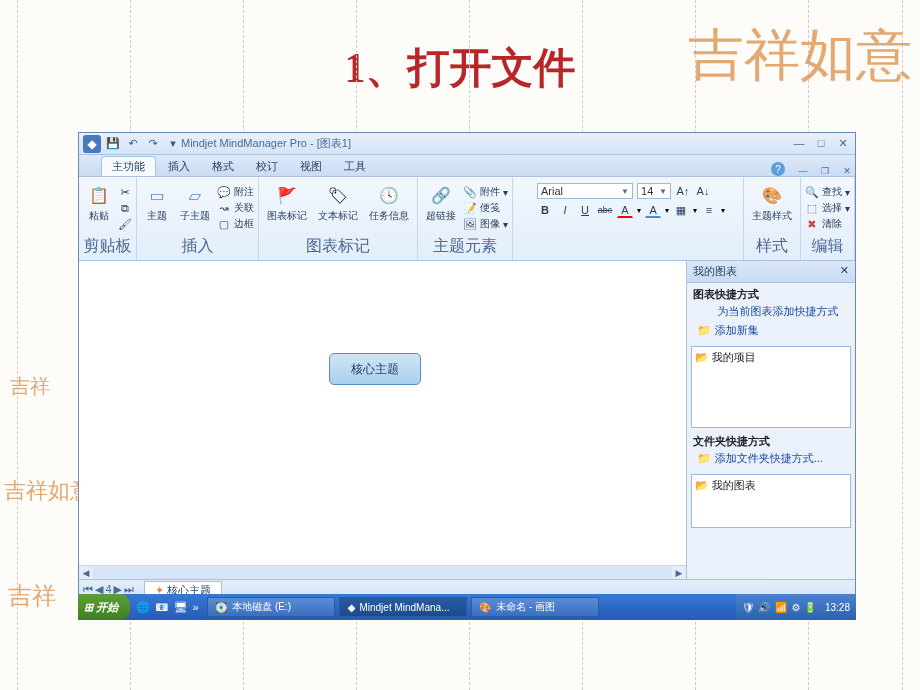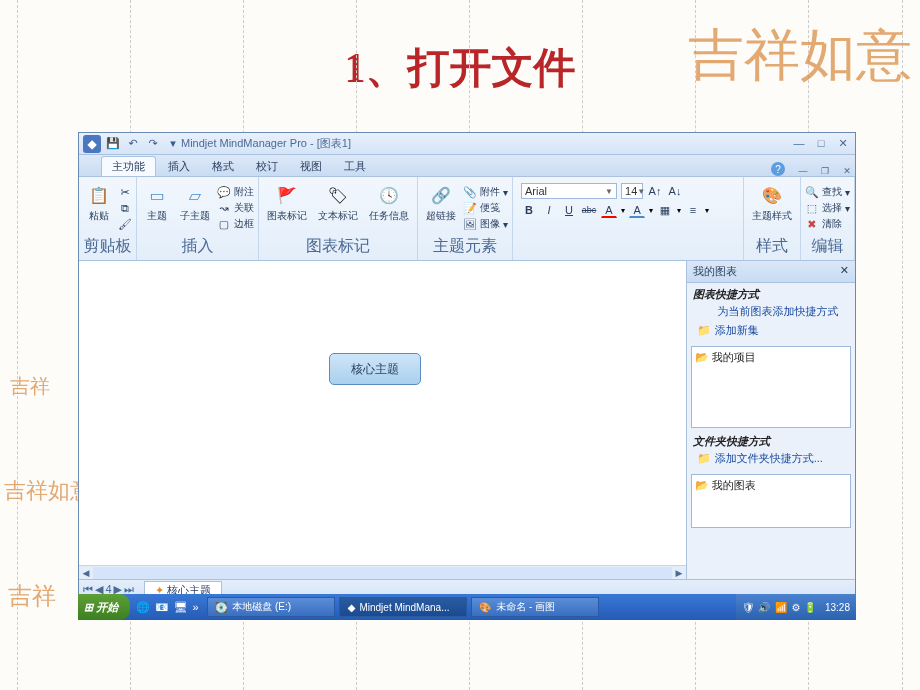--- a/index.html
+++ b/index.html
@@ -31,35 +31,35 @@
 .ribbon-group { border-right: 1px solid #c4d6ee; padding: 2px 4px; display: flex; flex-direction: column; justify-content: space-between; }
 .group-content { display: flex; align-items: flex-start; gap: 3px; flex: 1; padding-top: 2px; }
 .group-label { text-align: center; font-size: 16px; color: #4b6a95; padding-bottom: 1px; }
 .big-btn { display: flex; flex-direction: column; align-items: center; gap: 2px; padding: 2px 4px; min-width: 32px; }
 .big-btn .icon { width: 24px; height: 24px; display: flex; align-items: center; justify-content: center; font-size: 16px; }
 .big-btn .lbl { font-size: 10px; color: #2a3f5f; white-space: nowrap; }
 .small-stack { display: flex; flex-direction: column; gap: 2px; justify-content: center; padding-top: 4px; }
 .small-btn { display: flex; align-items: center; gap: 3px; font-size: 10px; color: #2a3f5f; white-space: nowrap; }
 .small-btn .sicon { width: 14px; height: 14px; display: flex; align-items: center; justify-content: center; font-size: 11px; }
 
-.font-box { display: flex; flex-direction: column; gap: 3px; padding: 4px; }
+.font-box { display: flex; flex-direction: column; gap: 3px; padding: 4px; margin-left: 16px; }
 .font-row { display: flex; gap: 4px; align-items: center; }
 .font-sel { border: 1px solid #9fb9dc; background: #fff; padding: 1px 3px; font-size: 11px; color: #333; display: flex; align-items: center; }
 .font-sel.name { width: 96px; }
-.font-sel.size { width: 22px; }
+.font-sel.size { width: 34px; }
 .font-sel .dd { margin-left: auto; font-size: 8px; color: #666; }
 .fmt-btn { width: 16px; height: 16px; border: 1px solid transparent; display: flex; align-items: center; justify-content: center; font-size: 11px; color: #2a3f5f; }
 
 .workspace { display: flex; height: 318px; }
 .canvas-area { flex: 1; background: #fff; position: relative; border-right: 1px solid #aac1df; }
 .central-topic { position: absolute; left: 250px; top: 92px; width: 92px; height: 32px; background: linear-gradient(#cfe5f7, #a9d0ee); border: 1px solid #5a8cc3; border-radius: 5px; display: flex; align-items: center; justify-content: center; color: #2a3f5f; font-size: 12px; }
 .side-panel { width: 168px; background: #eaf1fb; display: flex; flex-direction: column; font-size: 11px; }
 .panel-title { background: linear-gradient(#dae7f7, #c9dcf3); padding: 3px 6px; color: #2a3f5f; display: flex; justify-content: space-between; border-bottom: 1px solid #aac1df; }
 .panel-sec { padding: 4px 6px; }
-.panel-sec b { font-size: 11px; color: #222; font-style: italic; }
+.panel-sec b { font-size: 11px; color: #222; }
 .panel-link { color: #1a4aa0; padding: 2px 0 2px 14px; display: block; text-align: center; }
 .panel-item { display: flex; align-items: center; gap: 4px; padding: 2px 4px; color: #1a4aa0; }
 .panel-box { border: 1px solid #9fb9dc; background: #fff; margin: 2px 4px; height: 82px; padding: 3px; }
 .panel-box.small { height: 54px; }
 .tree-item { display: flex; align-items: center; gap: 3px; font-size: 11px; color: #222; }
 
 .tabbar { height: 20px; background: linear-gradient(#e3eefa, #d5e4f8); border-top: 1px solid #aac1df; display: flex; align-items: center; }
 .tab-nav { display: flex; gap: 2px; padding: 0 4px; color: #4b6a95; }
 .tab { background: #fff; border: 1px solid #aac1df; border-bottom: none; padding: 1px 10px; margin-left: 6px; font-size: 11px; color: #2a3f5f; display: flex; align-items: center; gap: 3px; }
 .scroll-placeholder { flex: 1; }

